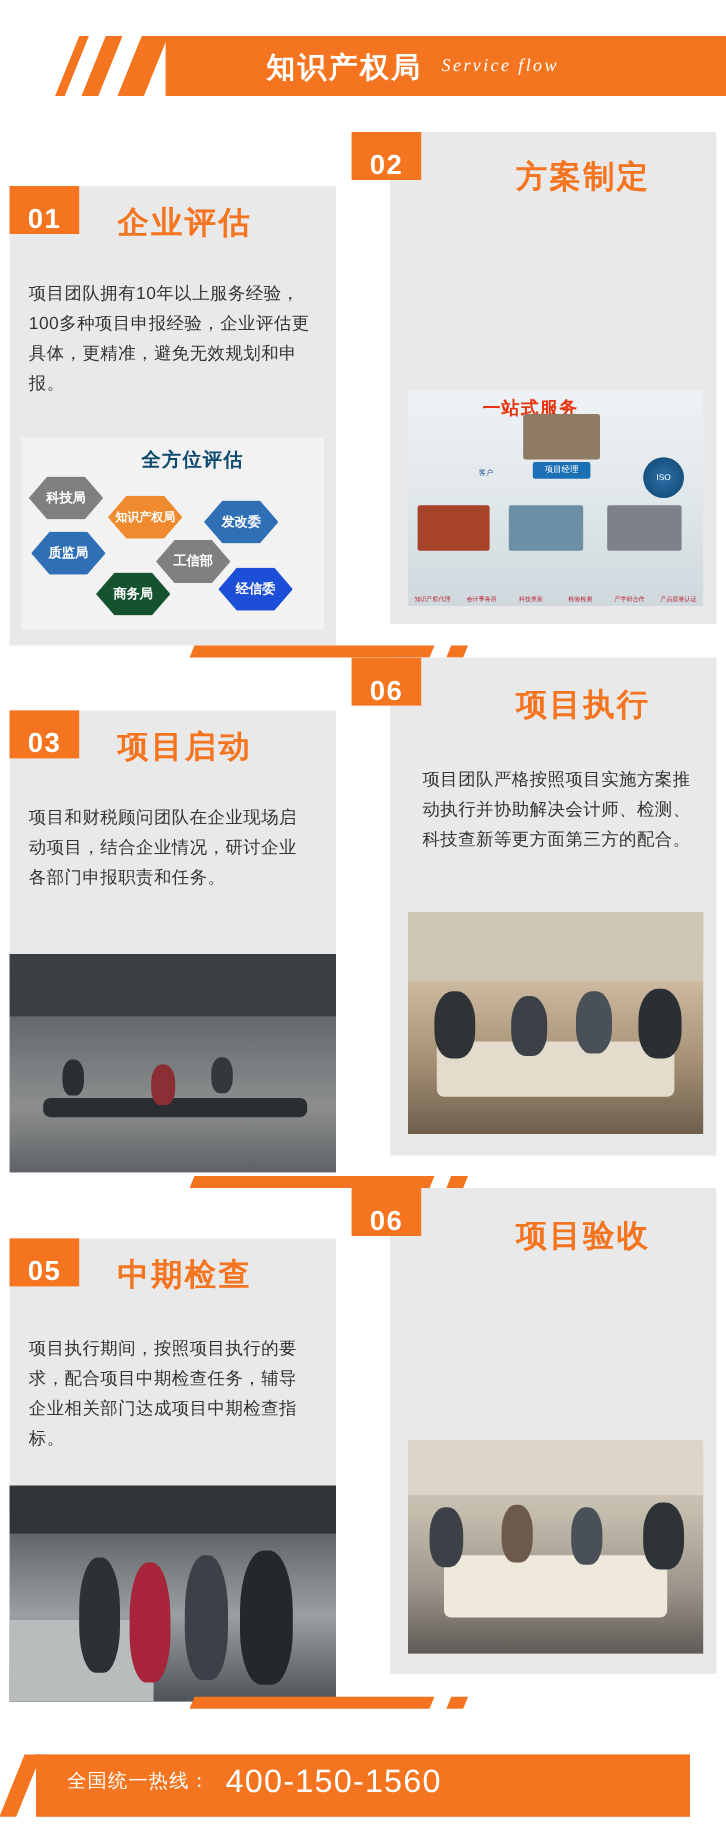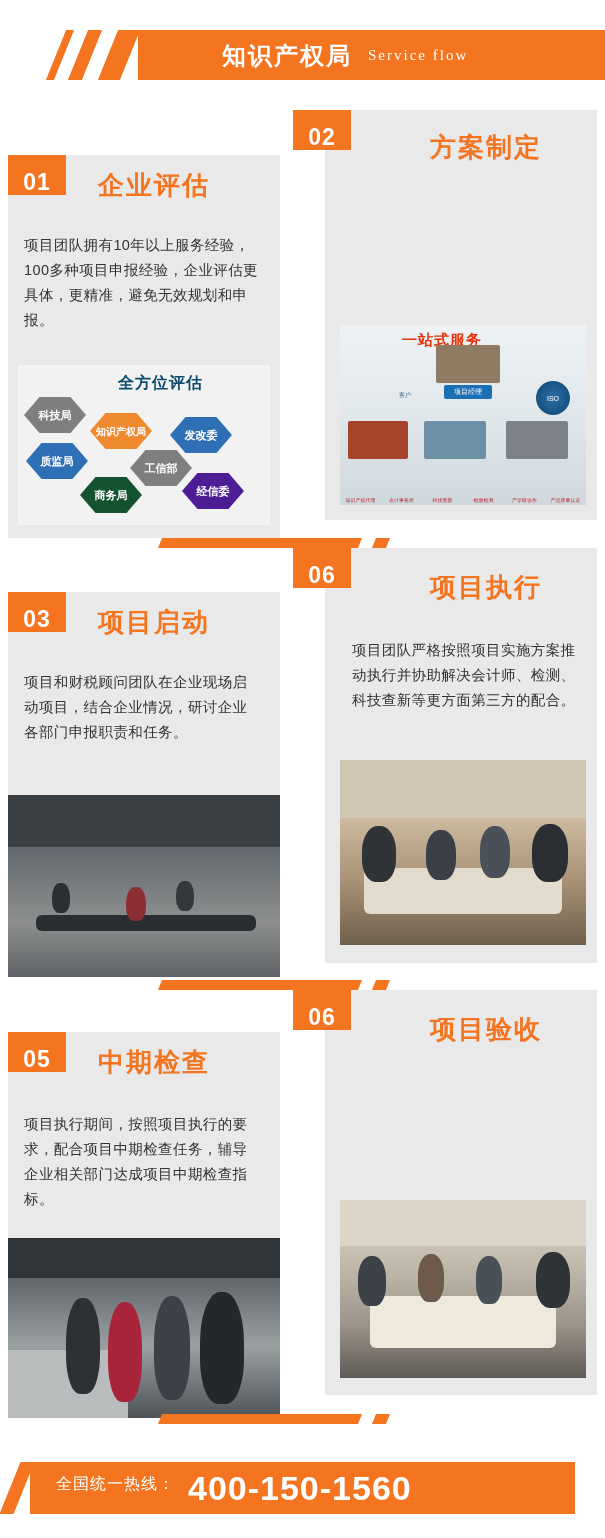--- a/index.html
+++ b/index.html
@@ -43,20 +43,21 @@
     font-weight: bold;
     letter-spacing: 2px;
   }
   .hdr-sub {
     position: absolute;
     left: 368px; top: 47px;
     color: #ffffff;
     font-size: 15px;
     letter-spacing: 2px;
     font-family: "Liberation Serif", serif;
+    font-style: italic;
   }
 
   
   .card {
     position: absolute;
     background: #e9e9e9;
   }
   .num-badge {
     position: absolute;
     background: #f4741f;
@@ -123,21 +124,21 @@
 
   
   .arrow-band { position:absolute; }
   .ab-seg { position:absolute; background:#f4741f; transform: skewX(-22deg); }
 
   
   .footer { position:absolute; left:0; top:1440px; width:605px; height:98px; }
   .ft-bar { position:absolute; left:30px; top:22px; width:545px; height:52px; background:#f4741f; }
   .ft-s1 { position:absolute; left:10px; top:22px; width:14px; height:52px; background:#f4741f; transform: skewX(-22deg); }
   .ft-text { position:absolute; left:56px; top:34px; color:#ffffff; font-size:16px; letter-spacing:1px; }
-  .ft-num { position:absolute; left:188px; top:29px; color:#ffffff; font-size:34px; font-weight:bold; letter-spacing:1px; }
+  .ft-num { position:absolute; left:188px; top:29px; color:#ffffff; font-size:27px; font-weight:normal; letter-spacing:1px; }
 </style>
 </head>
 <body>
 
 <div id="page">
 
   <div class="header">
     <div class="hdr-slash hdr-s3"></div>
     <div class="hdr-slash hdr-s2"></div>
     <div class="hdr-slash hdr-s1"></div>
@@ -152,21 +153,21 @@
   <div class="card-body" style="left:24px; top:233px; width:235px;">项目团队拥有10年以上服务经验，100多种项目申报经验，企业评估更具体，更精准，避免无效规划和申报。</div>
 
   <div class="hexwrap" style="left:18px; top:365px; width:252px; height:160px;">
     <div class="hexlabel" style="left:100px; top:8px;">全方位评估</div>
     <div class="hex" style="left:6px; top:32px; background:#7f7f7f;">科技局</div>
     <div class="hex small" style="left:72px; top:48px; background:#f08a2e;">知识产权局</div>
     <div class="hex" style="left:152px; top:52px; background:#2f6fb5;">发改委</div>
     <div class="hex" style="left:8px; top:78px; background:#2f6fb5;">质监局</div>
     <div class="hex" style="left:112px; top:85px; background:#7f7f7f;">工信部</div>
     <div class="hex" style="left:62px; top:112px; background:#14532d;">商务局</div>
-    <div class="hex" style="left:164px; top:108px; background:#4c1d95;">经信委</div>
+    <div class="hex" style="left:164px; top:108px; background:#1d4ed8;">经信委</div>
   </div>
 
   <div class="card" style="left:325px; top:110px; width:272px; height:410px;"></div>
   <div class="num-badge" style="left:293px; top:110px;">02</div>
   <div class="card-title" style="left:430px; top:130px;">方案制定</div>
 
   <div class="photo c2-photo" style="left:340px; top:325px; width:246px; height:180px;">
     <div class="c2-title" style="left:62px; top:6px;">一站式服务</div>
     <div class="c2-node" style="left:48px; top:64px; width:34px; height:12px; line-height:12px; background:transparent; color:#2a5f8f;">客户</div>
     <div class="c2-center" style="left:104px; top:60px; width:48px; height:14px; line-height:14px;">项目经理</div>

